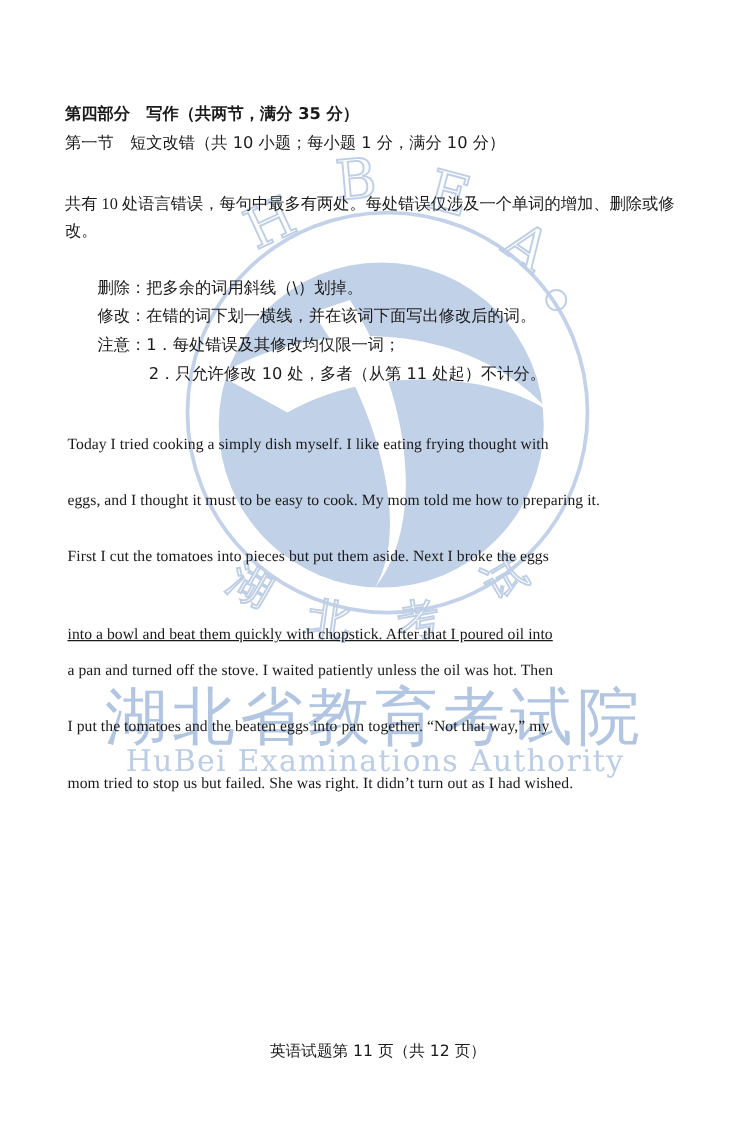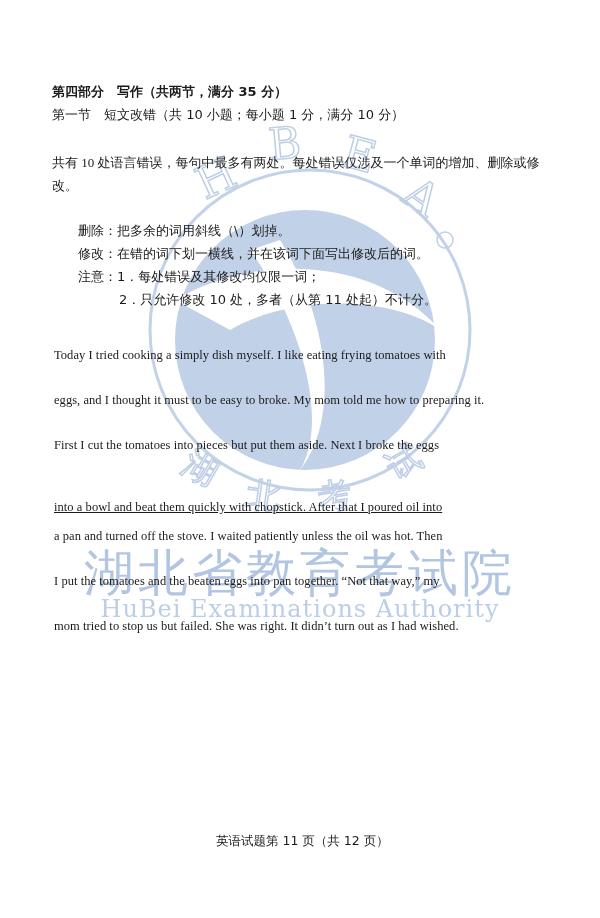--- a/index.html
+++ b/index.html
@@ -47,22 +47,22 @@
 
   <div class="cn" style="left:52px; top:155px;font-family:Liberation Serif, serif;">共有 10 处语言错误，每句中最多有两处。每处错误仅涉及一个单词的增加、删除或修</div>
   <div class="cn" style="left:52px; top:178px;">改。</div>
 
   <div class="cn" style="left:78px; top:223px;">删除：把多余的词用斜线（\）划掉。</div>
   <div class="cn" style="left:78px; top:246px;">修改：在错的词下划一横线，并在该词下面写出修改后的词。</div>
   <div class="cn" style="left:78px; top:269px;text-align:right;">注意：1．每处错误及其修改均仅限一词；</div>
   <div class="cn" style="left:119px; top:292px;">2．只允许修改 10 处，多者（从第 11 处起）不计分。</div>
 
   <div>
-    <div class="en" style="top:348px;">Today I tried cooking a simply dish myself. I like eating frying tomatoes with</div>
-    <div class="en" style="top:393px;">eggs, and I thought it must to be easy to broke. My mom told me how to preparing it.</div>
+    <div class="en" style="top:348px;">Today I tried cooking a simply dish myself. I like eating frying thought with</div>
+    <div class="en" style="top:393px;">eggs, and I thought it must to be easy to cook. My mom told me how to preparing it.</div>
     <div class="en" style="top:438px;">First I cut the tomatoes into pieces but put them aside. Next I broke the eggs</div>
     <div class="en" style="top:500px;text-decoration:underline;">into a bowl and beat them quickly with chopstick. After that I poured oil into</div>
     <div class="en" style="top:529px;">a pan and turned off the stove. I waited patiently unless the oil was hot. Then</div>
     <div class="en" style="top:574px;">I put the tomatoes and the beaten eggs into pan together. “Not that way,” my</div>
     <div class="en" style="top:619px;">mom tried to stop us but failed. She was right. It didn’t turn out as I had wished.</div>
   </div>
 
   <div class="cn" style="left:216px; top:833px; font-size:12.5px;">英语试题第 11 页（共 12 页）</div>
 </div>
 

